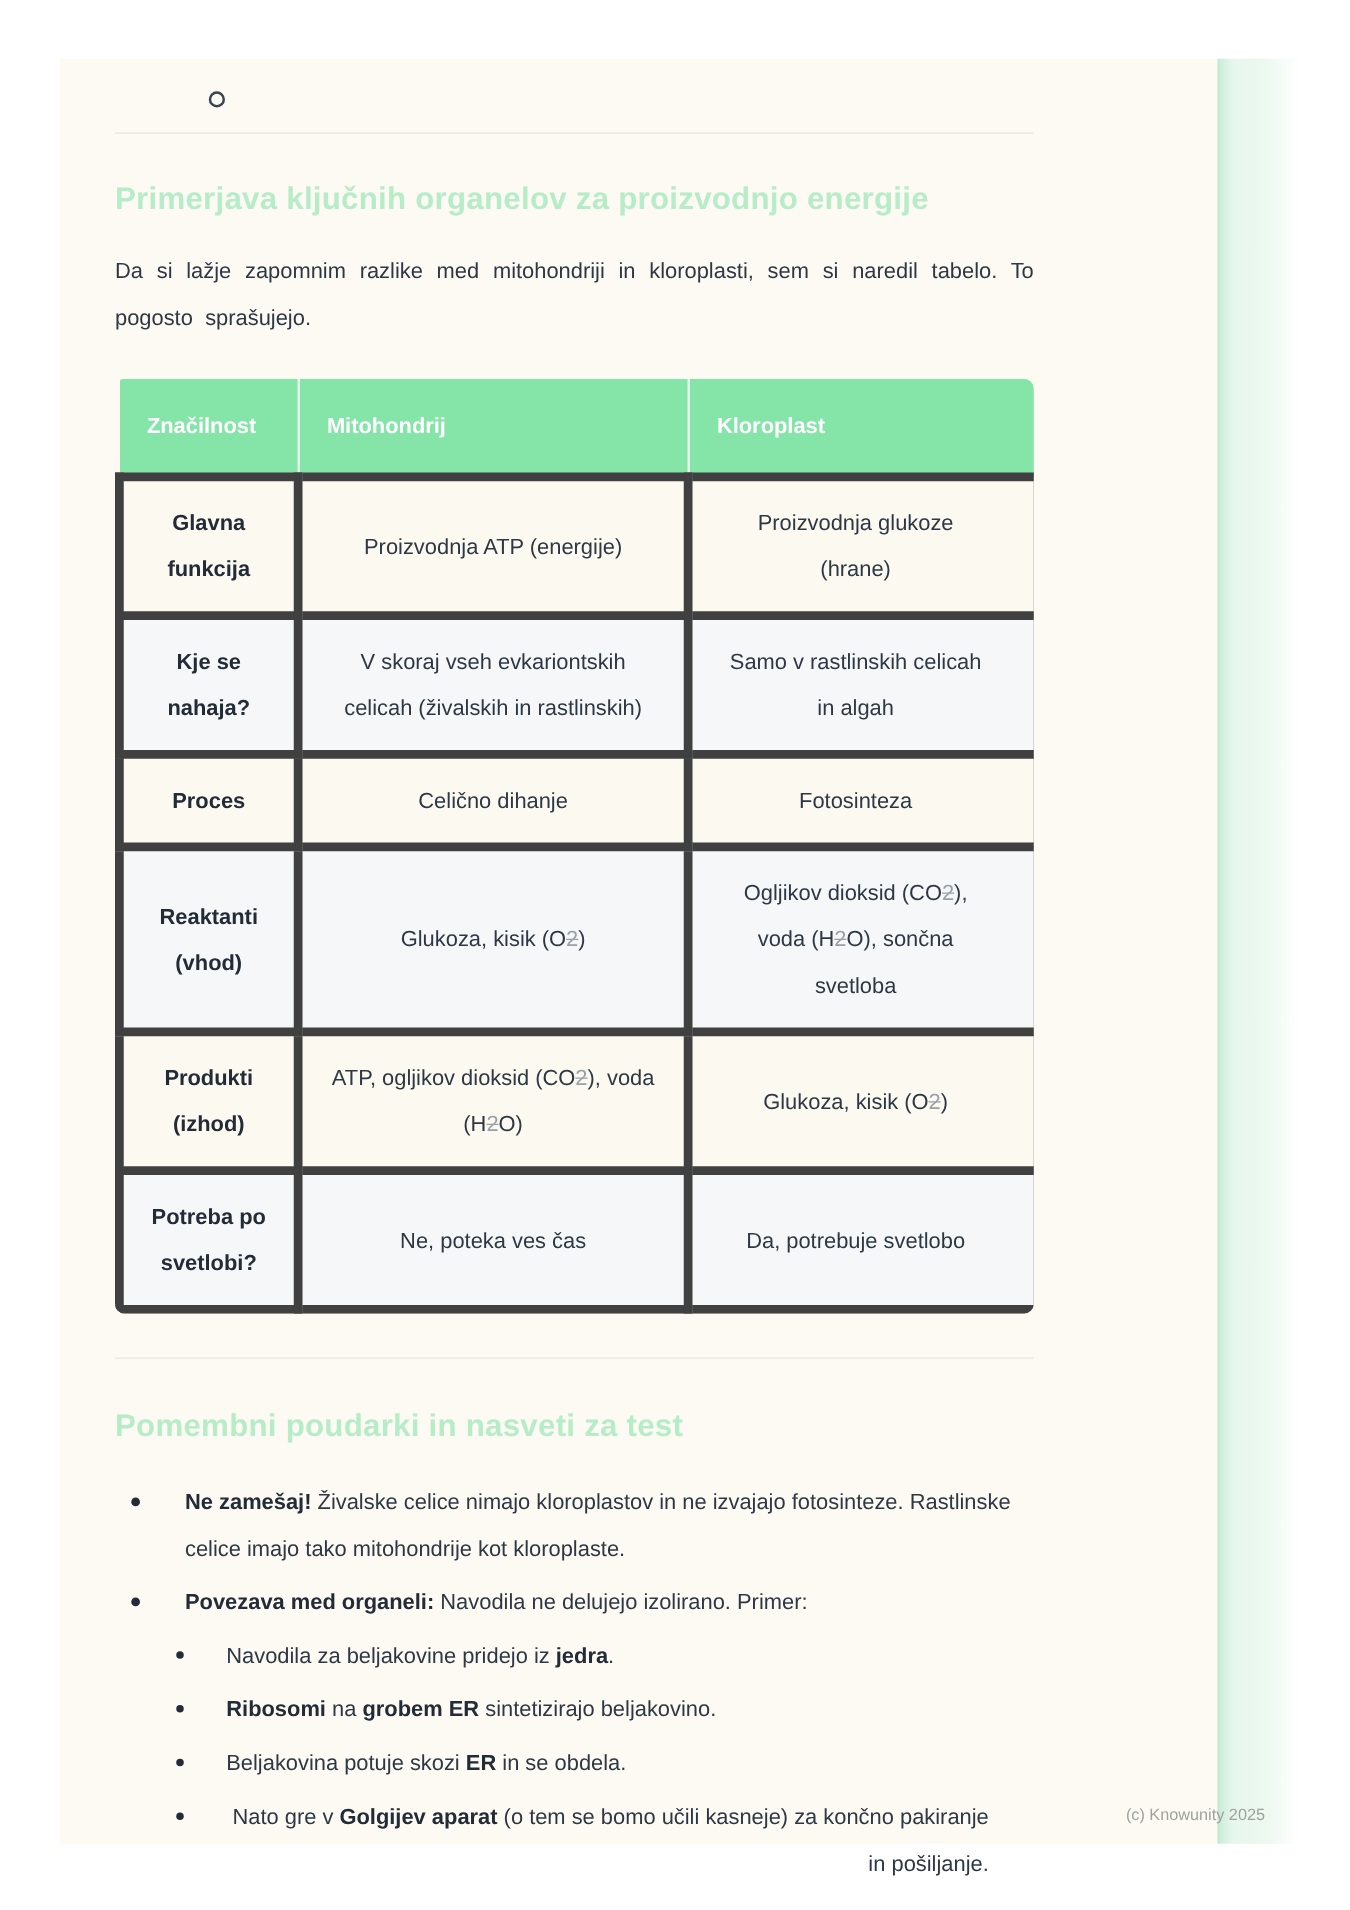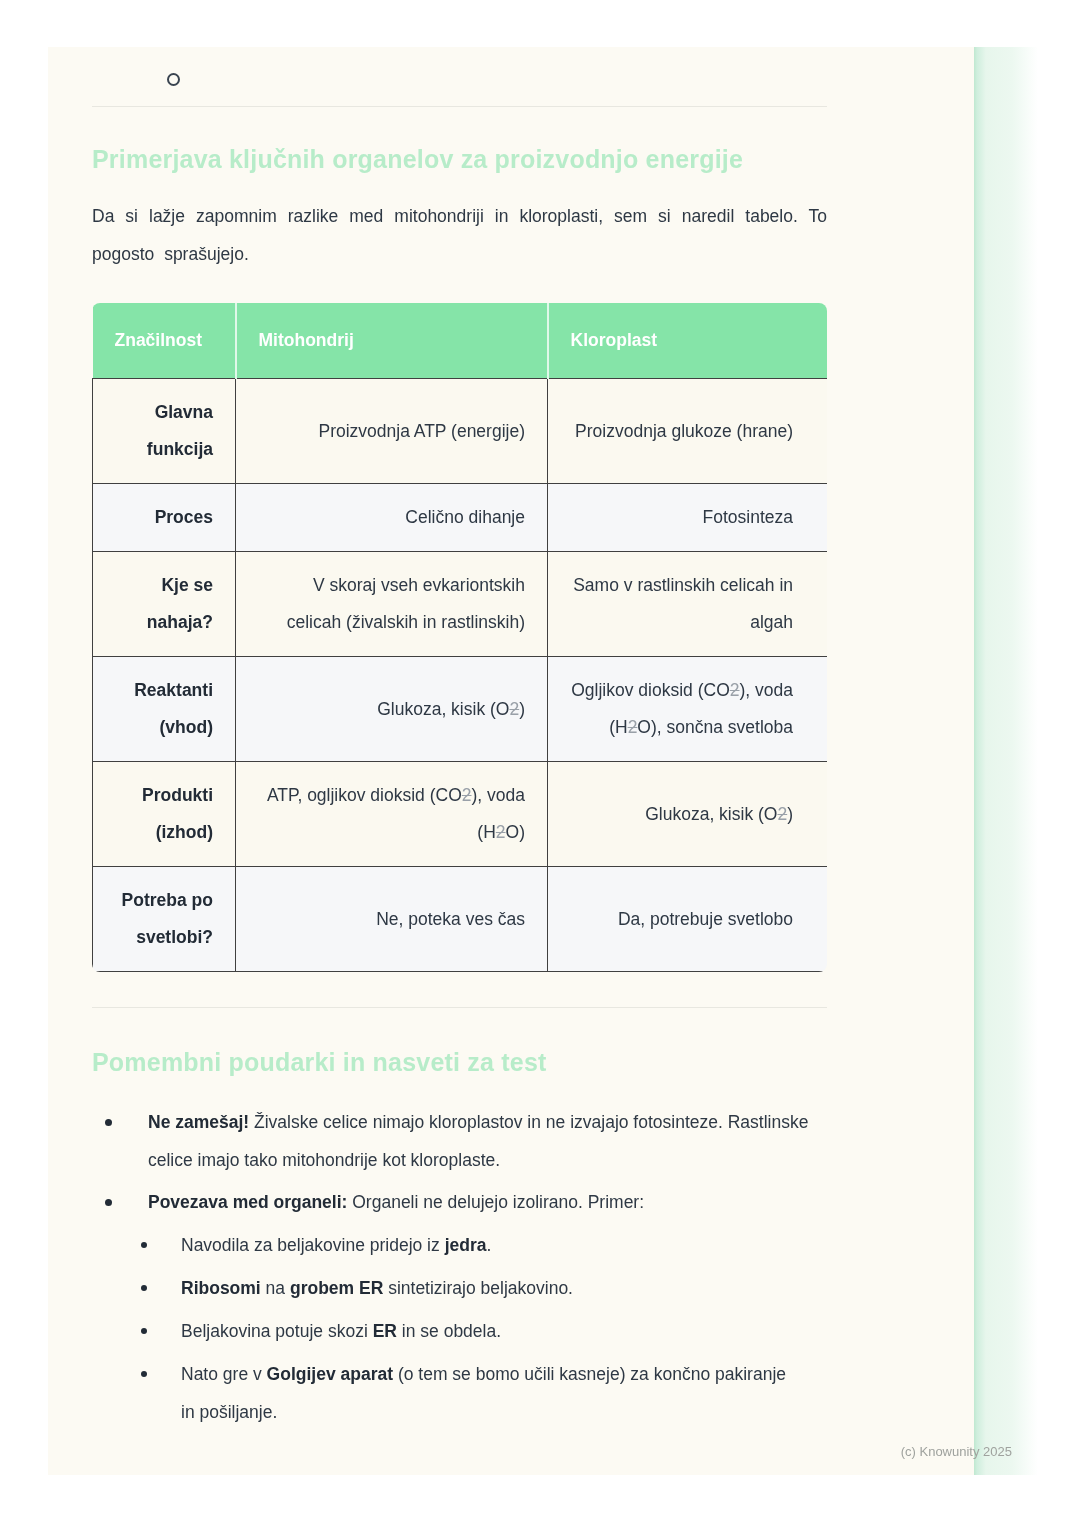--- a/index.html
+++ b/index.html
@@ -62,40 +62,40 @@
   table.cmp col.c1 { width:143px; }
   table.cmp col.c2 { width:312px; }
   table.cmp col.c3 { width:280px; }
   table.cmp thead th {
     background:#85e4a8; color:#ffffff;
     font-weight:700; text-align:left;
     padding:21px 22px; line-height:33px;
   }
   table.cmp thead th + th { border-left:2px solid rgba(255,255,255,.75); }
   table.cmp tbody th, table.cmp tbody td {
-    border:1px solid #404040;
-    text-align:right; vertical-align:middle;
+    border:7px solid #404040;
+    text-align:center; vertical-align:middle;
     padding:15px 22px; line-height:37px;
     font-weight:400;
   }
   table.cmp tbody td:last-child { padding-right:34px; }
   table.cmp tbody th { font-weight:700; color:#222b36; }
   table.cmp tbody tr:nth-child(odd)  { background:#fbf9f0; }
   table.cmp tbody tr:nth-child(even) { background:#f6f7f9; }
   .s2 { color:#99a0a8; text-decoration:line-through; }
   .tips { margin-top:25px; }
   .tip { display:flex; align-items:flex-start; margin-top:4px; }
   .tip:first-child { margin-top:0; }
   .dot {
     flex:none; width:7px; height:7px; border-radius:50%;
     background:#222b36; margin:16px 13px 0 13px;
   }
   .tip-body { max-width:680px;margin-left:23px; }
   .subtips { margin-top:1px; }
-  .subtip { display:flex; align-items:flex-start; margin-top:5px; }
+  .subtip { display:flex; align-items:flex-start; margin-top:5px;text-align:right; }
   .subtip .dot { width:6px; height:6px; margin:16px 11px 0 49px; }
   .subtip .tip-body { max-width:610px; }
   b, .bold { font-weight:700; color:#222b36; }
   .copyright {
     position:absolute; right:26px; bottom:16px;
     font-size:13px; line-height:15px; color:#9fa29e;margin-left:45px;
   }
 </style>
 </head>
 <body>
@@ -129,28 +129,28 @@
             <th>Kloroplast</th>
           </tr>
         </thead>
         <tbody>
           <tr>
             <th>Glavna funkcija</th>
             <td>Proizvodnja ATP (energije)</td>
             <td>Proizvodnja glukoze (hrane)</td>
           </tr>
           <tr>
+            <th>Kje se nahaja?</th>
+            <td>V skoraj vseh evkariontskih celicah (živalskih in rastlinskih)</td>
+            <td>Samo v rastlinskih celicah in algah</td>
+          </tr>
+          <tr>
             <th>Proces</th>
             <td>Celično dihanje</td>
             <td>Fotosinteza</td>
-          </tr>
-          <tr>
-            <th>Kje se nahaja?</th>
-            <td>V skoraj vseh evkariontskih celicah (živalskih in rastlinskih)</td>
-            <td>Samo v rastlinskih celicah in algah</td>
           </tr>
           <tr>
             <th>Reaktanti (vhod)</th>
             <td><span>Glukoza, kisik (O</span><span class="s2">2</span><span>)</span></td>
             <td><span>Ogljikov dioksid (CO</span><span class="s2">2</span><span>), voda (H</span><span class="s2">2</span><span>O), sončna svetloba</span></td>
           </tr>
           <tr>
             <th>Produkti (izhod)</th>
             <td><span>ATP, ogljikov dioksid (CO</span><span class="s2">2</span><span>), voda (H</span><span class="s2">2</span><span>O)</span></td>
             <td><span>Glukoza, kisik (O</span><span class="s2">2</span><span>)</span></td>
@@ -170,21 +170,21 @@
 
     <div class="tips">
 
       <div class="tip">
         <span class="dot"></span>
         <span class="tip-body"><b>Ne zamešaj!</b><span> Živalske celice nimajo kloroplastov in ne izvajajo fotosinteze. Rastlinske celice imajo tako mitohondrije kot kloroplaste.</span></span>
       </div>
 
       <div class="tip">
         <span class="dot"></span>
-        <span class="tip-body"><b>Povezava med organeli:</b><span> Organeli ne delujejo izolirano. Primer:</span></span>
+        <span class="tip-body"><b>Povezava med organeli:</b><span> Navodila ne delujejo izolirano. Primer:</span></span>
       </div>
 
       <div class="subtips">
         <div class="subtip">
           <span class="dot"></span>
           <span class="tip-body"><span>Navodila za beljakovine pridejo iz </span><b>jedra</b><span>.</span></span>
         </div>
         <div class="subtip">
           <span class="dot"></span>
           <span class="tip-body"><b>Ribosomi</b><span> na </span><b>grobem ER</b><span> sintetizirajo beljakovino.</span></span>

